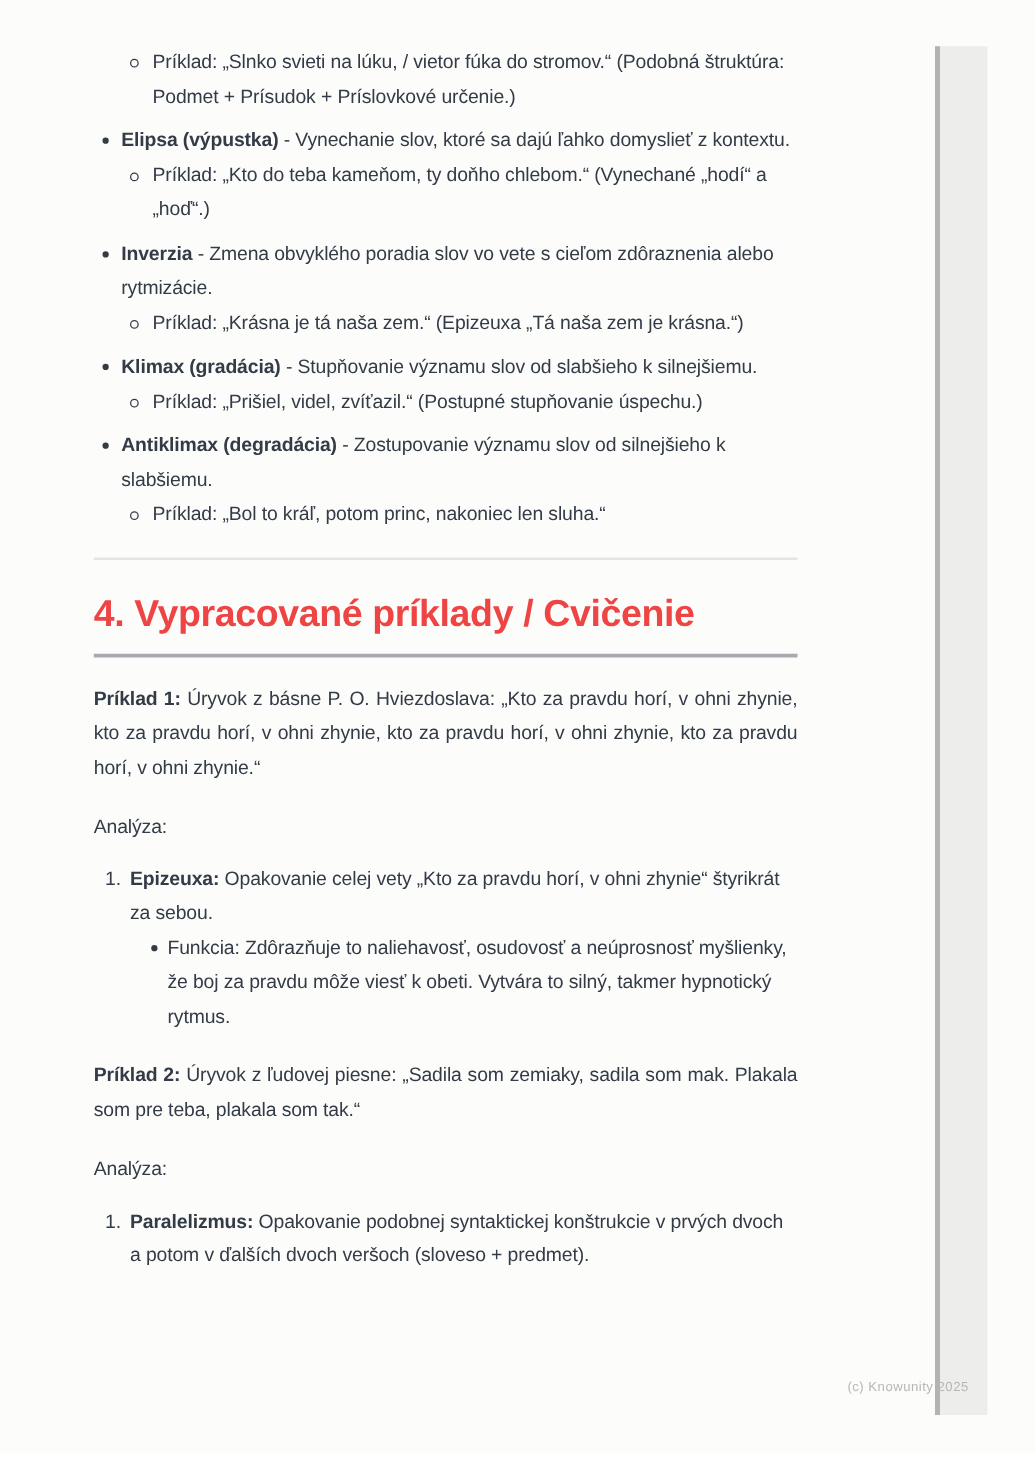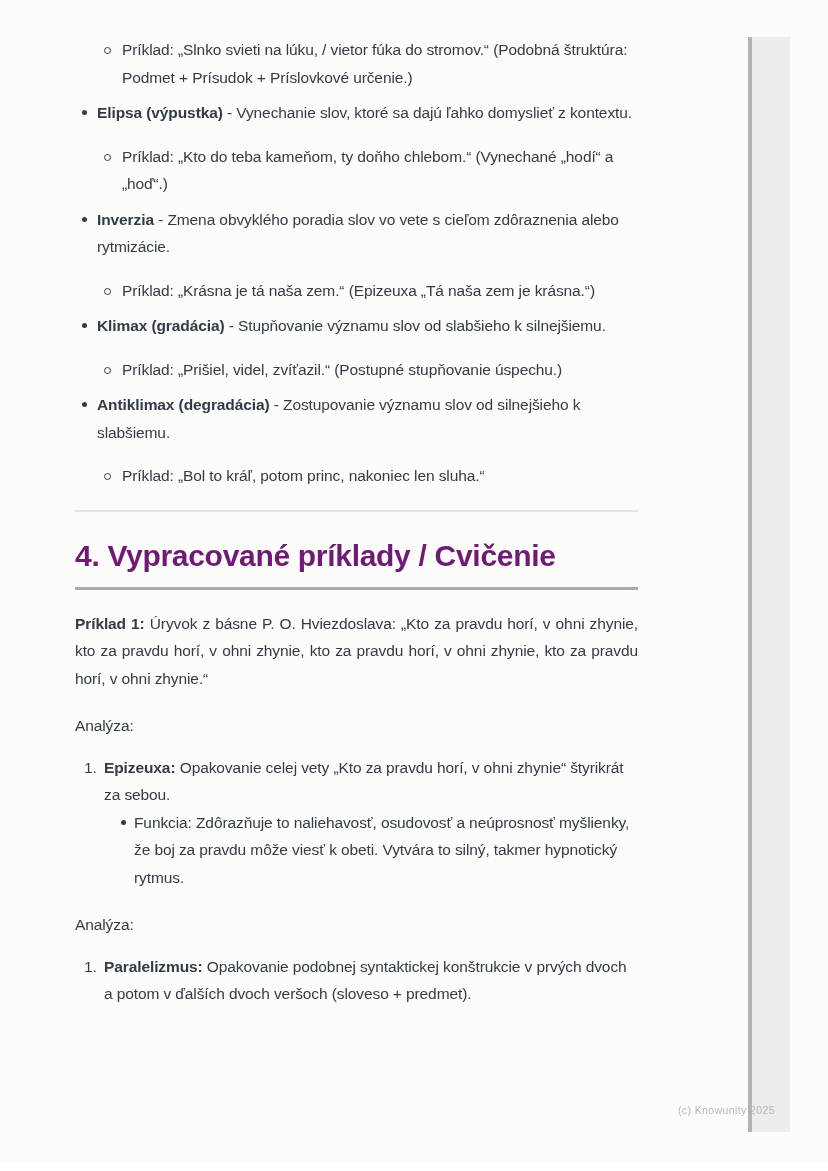--- a/index.html
+++ b/index.html
@@ -11,35 +11,35 @@
     position:absolute;left:0;top:0;width:828px;height:1162px;
     background:#fcfcfa;
   }
   .content{
     position:absolute;left:75px;top:0;width:563px;padding-top:36px;
     font-size:15.5px;line-height:27.5px;color:#333b47;letter-spacing:-0.1px;
   }
   .blk{position:relative;}
   .blk.p{margin-top:20px;}
   .blk.li{margin-top:8px;padding-left:22px;}
-  .blk.sub{margin-top:16px;padding-left:47px;}
+  .blk.sub{margin-top:0;padding-left:47px;}
   .blk.oli{margin-top:14px;padding-left:29px;}
   .blk.subdot{margin-top:0;padding-left:59px;}
   .content > .blk:first-child{margin-top:0;}
   .just{text-align:justify;}
   .bd{font-weight:bold;}
   .it{}
   .mk{position:absolute;}
   .mk.disc{left:7px;top:11px;width:5px;height:5px;border-radius:50%;background:#333b47;}
   .blk.subdot > .mk.disc{left:46px;}
   .mk.circ{left:29px;top:11px;width:5px;height:5px;border-radius:50%;border:1.4px solid #333b47;background:transparent;}
   .mk.num{left:9px;top:0;}
   .hr{height:2px;background:#e4e4e2;margin:20px 0 26px 0;border:0;}
   .h2{
-    font-size:30px;line-height:36px;font-weight:bold;color:#701a75;
+    font-size:30px;line-height:36px;font-weight:bold;color:#ef4444;
     letter-spacing:-0.3px;margin:0 0 20px 0;padding-bottom:13px;
     border-bottom:3px solid #a7abb0;
   }
   .scroll-strip{
     position:absolute;left:748px;top:37px;width:38px;height:1095px;
     background:#ededeb;border-left:4px solid #b3b3b1;
   }
   .watermark{
     position:absolute;top:1104px;right:53px;font-size:10.5px;
     letter-spacing:0.4px;color:#b7b7b5;z-index:5;
@@ -58,20 +58,21 @@
       <div class="blk li"><span class="mk disc"></span><span><span class="bd">Klimax (gradácia)</span><span> - Stupňovanie významu slov od slabšieho k silnejšiemu.</span></span></div>
       <div class="blk sub"><span class="mk circ"></span><span><span class="it">Príklad: </span><span>„Prišiel, videl, zvíťazil.“ (Postupné stupňovanie úspechu.)</span></span></div>
       <div class="blk li"><span class="mk disc"></span><span><span class="bd">Antiklimax (degradácia)</span><span> - Zostupovanie významu slov od silnejšieho k slabšiemu.</span></span></div>
       <div class="blk sub"><span class="mk circ"></span><span><span class="it">Príklad: </span><span>„Bol to kráľ, potom princ, nakoniec len sluha.“</span></span></div>
       <div class="hr"></div>
       <h2 class="h2">4. Vypracované príklady / Cvičenie</h2>
       <div class="blk p just"><span><span class="bd">Príklad 1:</span><span> Úryvok z básne P. O. Hviezdoslava: „Kto za pravdu horí, v ohni zhynie, kto za pravdu horí, v ohni zhynie, kto za pravdu horí, v ohni zhynie, kto za pravdu horí, v ohni zhynie.“</span></span></div>
       <div class="blk p"><span><span class="it">Analýza:</span></span></div>
       <div class="blk oli"><span class="mk num">1.</span><span><span class="bd">Epizeuxa:</span><span> Opakovanie celej vety „Kto za pravdu horí, v ohni zhynie“ štyrikrát za sebou.</span></span></div>
       <div class="blk subdot"><span class="mk disc"></span><span><span class="it">Funkcia: </span><span>Zdôrazňuje to naliehavosť, osudovosť a neúprosnosť myšlienky, že boj za pravdu môže viesť k obeti. Vytvára to silný, takmer hypnotický rytmus.</span></span></div>
+      <div class="blk p just"><span><span class="bd">Príklad 2:</span><span> Úryvok z ľudovej piesne: „Sadila som zemiaky, sadila som mak. Plakala som pre teba, plakala som tak.“</span></span></div>
       <div class="blk p"><span><span class="it">Analýza:</span></span></div>
       <div class="blk oli"><span class="mk num">1.</span><span><span class="bd">Paralelizmus:</span><span> Opakovanie podobnej syntaktickej konštrukcie v prvých dvoch a potom v ďalších dvoch veršoch (sloveso + predmet).</span></span></div>
     </div>
 </div>
 
 <div class="scroll-strip"></div>
 
 <div class="watermark">(c) Knowunity 2025</div>
 
 </body></html>

